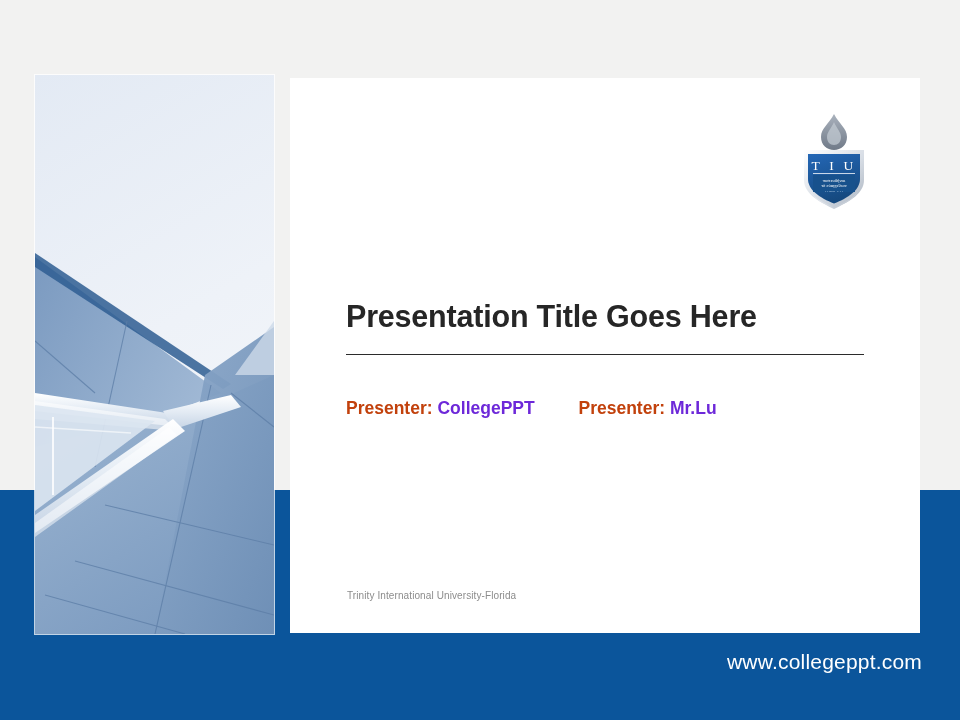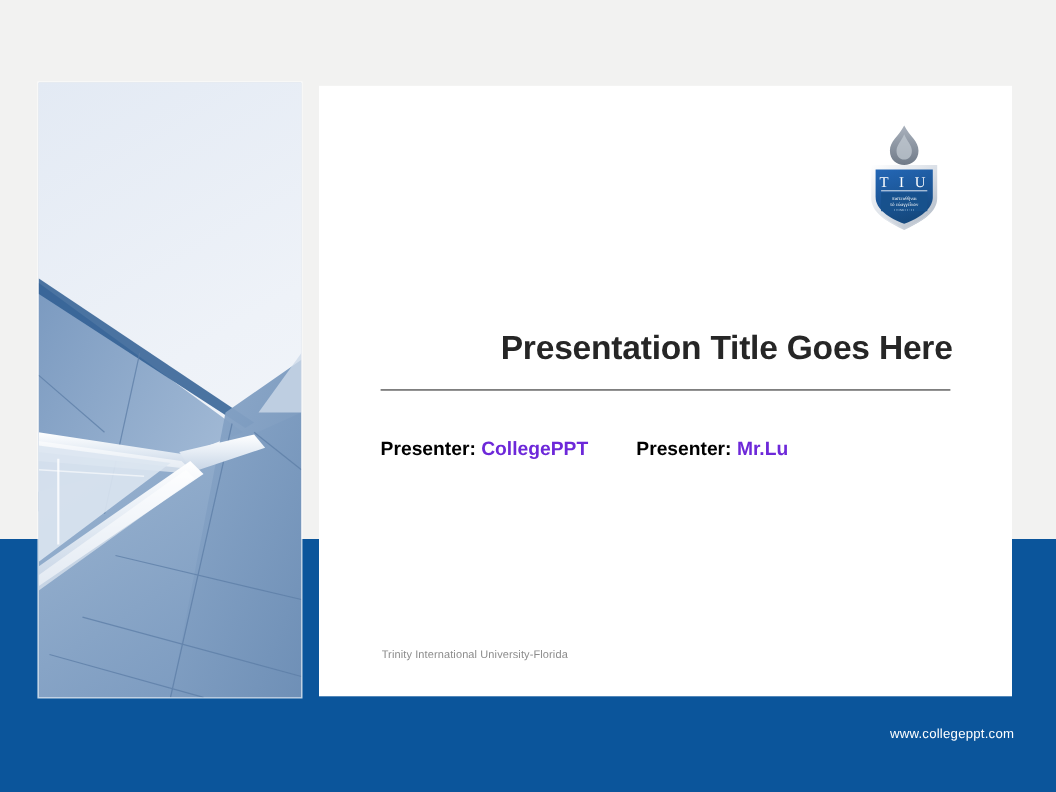--- a/index.html
+++ b/index.html
@@ -30,21 +30,21 @@
     top: 490px;
     width: 960px;
     height: 230px;
     background: #0b559b;
   }
   .footer-url {
     position: absolute;
     right: 38px;
     bottom: 46px;
     color: #ffffff;
-    font-size: 12px;
+    font-size: 21px;
     letter-spacing: 0.2px;
     font-family: "Liberation Sans", sans-serif;
   }
 
   
   .photo-panel {
     position: absolute;
     left: 35px;
     top: 75px;
     width: 239px;
@@ -61,21 +61,21 @@
     left: 290px;
     top: 78px;
     width: 630px;
     height: 555px;
     background: #ffffff;
   }
 
   
   .crest {
     position: absolute;
-    right: 60px;
+    right: 48px;
     top: 32px;
     width: 76px;
     height: 100px;
   }
   .crest svg { display: block; width: 76px; height: 100px; }
 
   
   .title-block {
     position: absolute;
     left: 56px;
@@ -83,40 +83,39 @@
     width: 520px;
   }
   .slide-title {
     margin: 0;
     font-size: 30.5px;
     font-weight: bold;
     color: #262626;
     letter-spacing: -0.2px;
     line-height: 1.1;
     white-space: nowrap;
-    text-align: right;
   }
   .title-rule {
     margin-top: 20px;
     width: 518px;
     height: 0;
     border-top: 1.6px solid #2b2b2b;
   }
 
   
   .byline {
     position: absolute;
     left: 56px;
     top: 320px;
     font-size: 17.5px;
     font-weight: bold;
     color: #262626;
     white-space: nowrap;
   }
-  .byline .lbl { color: #000000; }
+  .byline .lbl { color: #c2410c; }
   .byline .val { color: #6d28d9; }
   .byline .gap { display: inline-block; width: 34px; }
 
   
   .org-note {
     position: absolute;
     left: 57px;
     top: 512px;
     font-size: 10px;
     color: #8c8c8c;

